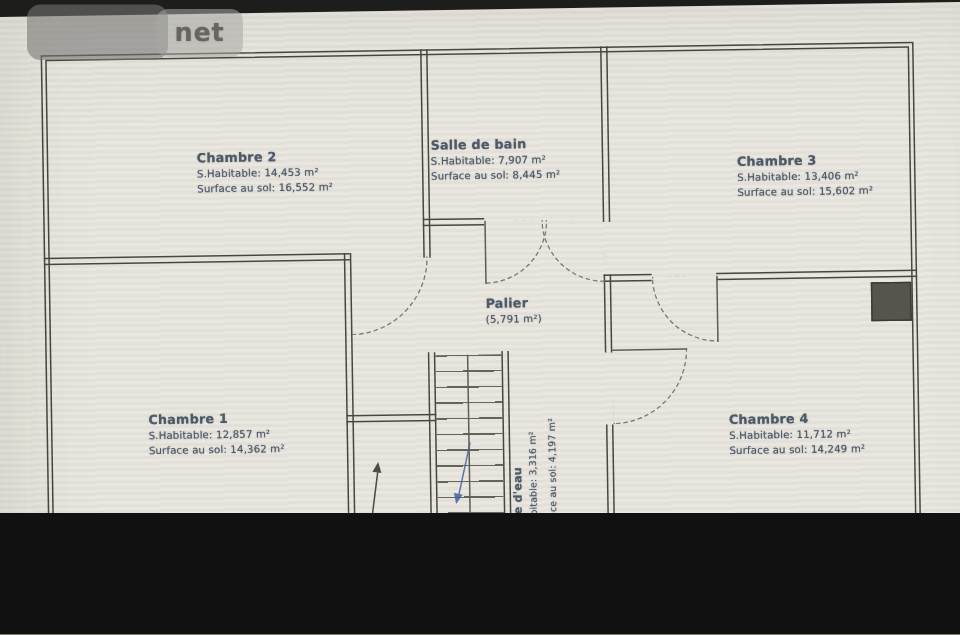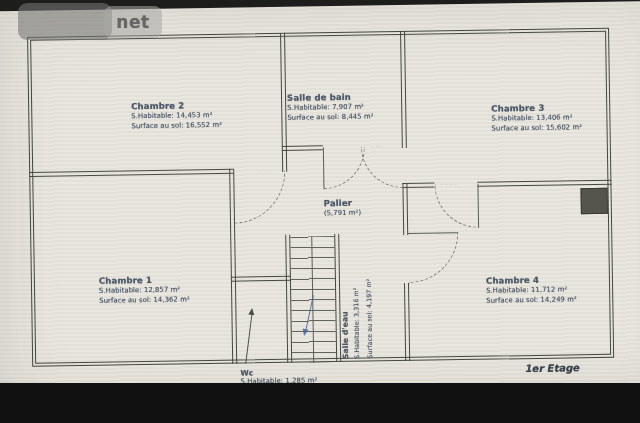--- a/index.html
+++ b/index.html
@@ -1,16 +1,16 @@
 <!DOCTYPE html>
 <html><head>
 <meta charset="utf-8">
 <style>
   html,body{margin:0;padding:0;background:#111;}
-  .frame{position:relative;width:640px;height:383px;background:#1d1d1b;overflow:hidden;
+  .frame{position:relative;width:640px;height:342px;background:#1d1d1b;overflow:hidden;
          font-family:"DejaVu Sans", sans-serif;}
   .paper{position:absolute;left:-10px;top:6px;width:700px;height:430px;background:#e9e6df;
          transform:rotate(-0.9deg);}
   .paper::before{content:'';position:absolute;inset:0;pointer-events:none;
          background:repeating-linear-gradient(to bottom, rgba(255,255,255,.05) 0 2px, rgba(120,112,95,.05) 2px 4px);}
   .paper::after{content:'';position:absolute;inset:0;pointer-events:none;
          box-shadow:inset 0 -35px 60px rgba(60,55,45,.10), inset 0 0 90px rgba(60,55,45,.07);}
   
   .outer{position:absolute;box-sizing:border-box;border:1.3px solid #46483f;}
   .outer::before{content:'';position:absolute;inset:1.6px;border:1.2px solid #46483f;}

